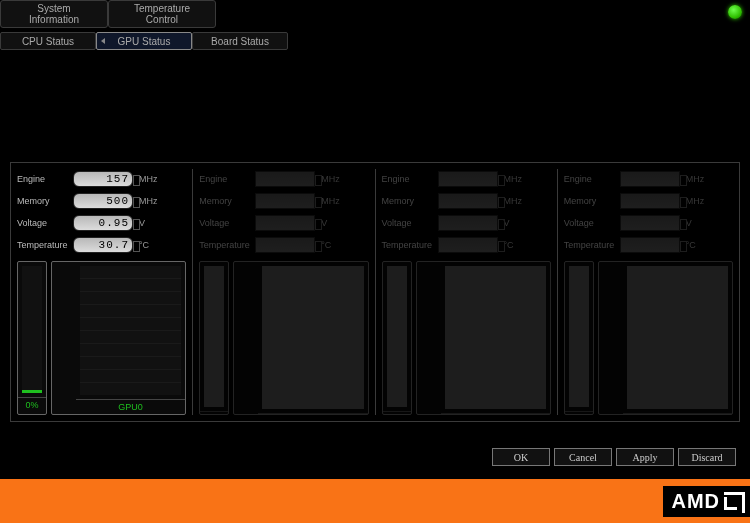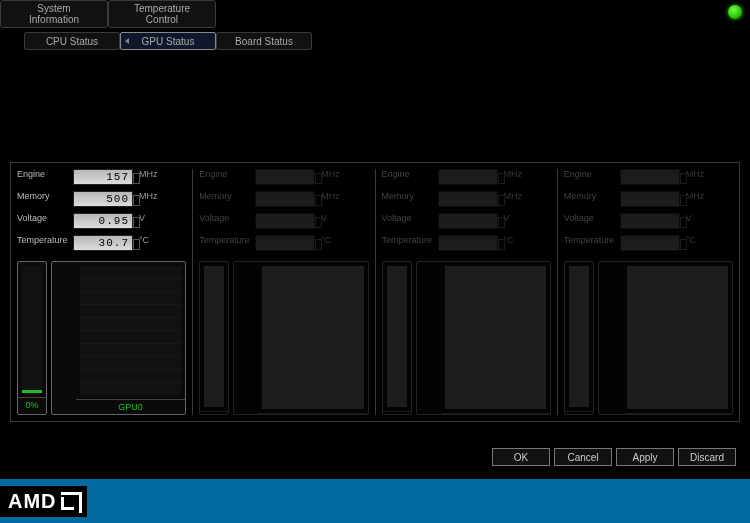--- a/index.html
+++ b/index.html
@@ -6,58 +6,58 @@
   html, body { width: 750px; height: 523px; background: #000; font-family: Arial, sans-serif; overflow: hidden; }
   body { display: flex; flex-direction: column; color: #aaa; font-size: 10px; }
 
   
   .topbar { display: flex; align-items: flex-start; height: 32px; position: relative; }
   .main-tab { width: 108px; height: 28px; border: 1px solid #3a3a3a; border-radius: 3px; margin-left: 0; display:flex; align-items:center; justify-content:center; text-align:center; line-height:1.1; cursor:pointer; background:#111; }
   .main-tab:first-child { }
   .main-tab.active { border-color: #888; background:#181818; }
   .status-dot { position:absolute; right:8px; top:5px; width:14px; height:14px; border-radius:50%; background: radial-gradient(circle at 40% 35%, #6eff4d 0%, #2fbf00 60%, #0a6b00 100%); box-shadow:0 0 4px #2fbf00; }
 
-  .subbar { display:flex; height:20px; margin-left:24px; }
+  .subbar { display:flex; height:20px; }
   .sub-tab { width:96px; height:18px; border:1px solid #3a3a3a; border-radius:2px; display:flex; align-items:center; justify-content:center; cursor:pointer; background:#111; font-size:10px; }
   .sub-tab.active { border-color:#888; background:#0f172a; position:relative; }
   .sub-tab.active::before { content:""; position:absolute; left:4px; width:0; height:0; border-top:3px solid transparent; border-bottom:3px solid transparent; border-right:4px solid #888; }
 
   
   .panel { margin: 110px 10px 0 10px; border:1px solid #3a3a3a; height:260px; display:flex; padding:6px 2px; gap:2px; }
   .gpu-col { flex:1; display:flex; flex-direction:column; padding:0 4px; }
   .gpu-col.inactive { opacity:0.35; }
   .divider { width:1px; background:#3a3a3a; }
 
-  .stat-row { display:flex; height:20px; margin-bottom:2px; }
+  .stat-row { display:flex; align-items:center; height:20px; margin-bottom:2px; }
   .stat-label { width:56px; font-size:9px; color:#bbb; }
   .lcd { width:60px; height:16px; background:linear-gradient(#4a4a4a,#585858); border:1px solid #222; font-family:"Courier New",monospace; font-size:11px; color:#000; text-align:right; padding-right:3px; line-height:14px; letter-spacing:1px; position:relative; }
-  .gpu-col:first-child .lcd { background:linear-gradient(#b8b8b8,#dcdcdc); }
+  .gpu-col:first-child .lcd { background:linear-gradient(#b8b8b8,#dcdcdc);border-radius:6px; }
   .lcd::after{ content:""; position:absolute; right:-8px; top:3px; width:5px; height:9px; border:1px solid #555; }
   .unit { margin-left:6px; font-size:9px; color:#999; }
 
   .graph-row { display:flex; gap:4px; margin-top:4px; flex:1; }
   .meter-box, .graph-box { border:1px solid #666; border-radius:2px; background:#0a0a0a; position:relative; }
   .meter-box { width:30px; display:flex; flex-direction:column; }
   .meter-inner { flex:1; margin:4px; background:#111; position:relative; }
   .meter-fill { position:absolute; bottom:0; left:0; right:0; background:#1fbf1f; }
   .meter-label { text-align:center; font-size:9px; color:#1fbf1f; padding-bottom:2px; border-top:1px solid #444; line-height:14px; }
   .gpu-col.inactive .meter-label { color:#666; }
 
   .graph-box { flex:1; display:flex; flex-direction:column;padding-left:24px; }
   .graph-inner { flex:1; margin:4px; background:repeating-linear-gradient(#111 0 12px,#1a1a1a 12px 13px),repeating-linear-gradient(90deg,#111 0 12px,#1a1a1a 12px 13px); position:relative; }
   .gpu-col.inactive .graph-inner, .gpu-col.inactive .meter-inner { background:#555; }
   .graph-label { text-align:center; font-size:9px; color:#1fbf1f; border-top:1px solid #444; line-height:14px; }
   .gpu-col.inactive .graph-label { color:#666; }
 
   
-  .btn-row { position:absolute; right:14px; top:448px; display:flex; gap:4px; }
+  .btn-row { position:absolute; right:14px; top:448px; display:flex; gap:4px;font-family:Liberation Serif, serif; }
   .btn { width:58px; height:18px; border:1px solid #777; background:#111; color:#ccc; font-size:10px; display:flex; align-items:center; justify-content:center; cursor:pointer; }
 
   
-  .footer { position:absolute; bottom:0; left:0; right:0; height:44px; background:#0369a1; display:flex; align-items:center; justify-content:flex-start; }
+  .footer { position:absolute; bottom:0; left:0; right:0; height:44px; background:#f97316; display:flex; align-items:center; justify-content:flex-end; }
   .logo { display:flex; align-items:center; gap:4px; background:#000; padding:4px 8px; }
   .logo-text { font-weight:bold; font-size:20px; color:#fff; letter-spacing:1px; }
   .logo-mark { width:18px; height:18px; position:relative; }
   .logo-mark::before { content:""; position:absolute; width:18px; height:18px; border:3px solid #fff; border-left:none; border-bottom:none; }
   .logo-mark::after { content:""; position:absolute; left:0; bottom:0; width:10px; height:10px; border:3px solid #fff; border-right:none; border-top:none; }
 </style>
 </head>
 <body>
 
 <div class="topbar">

